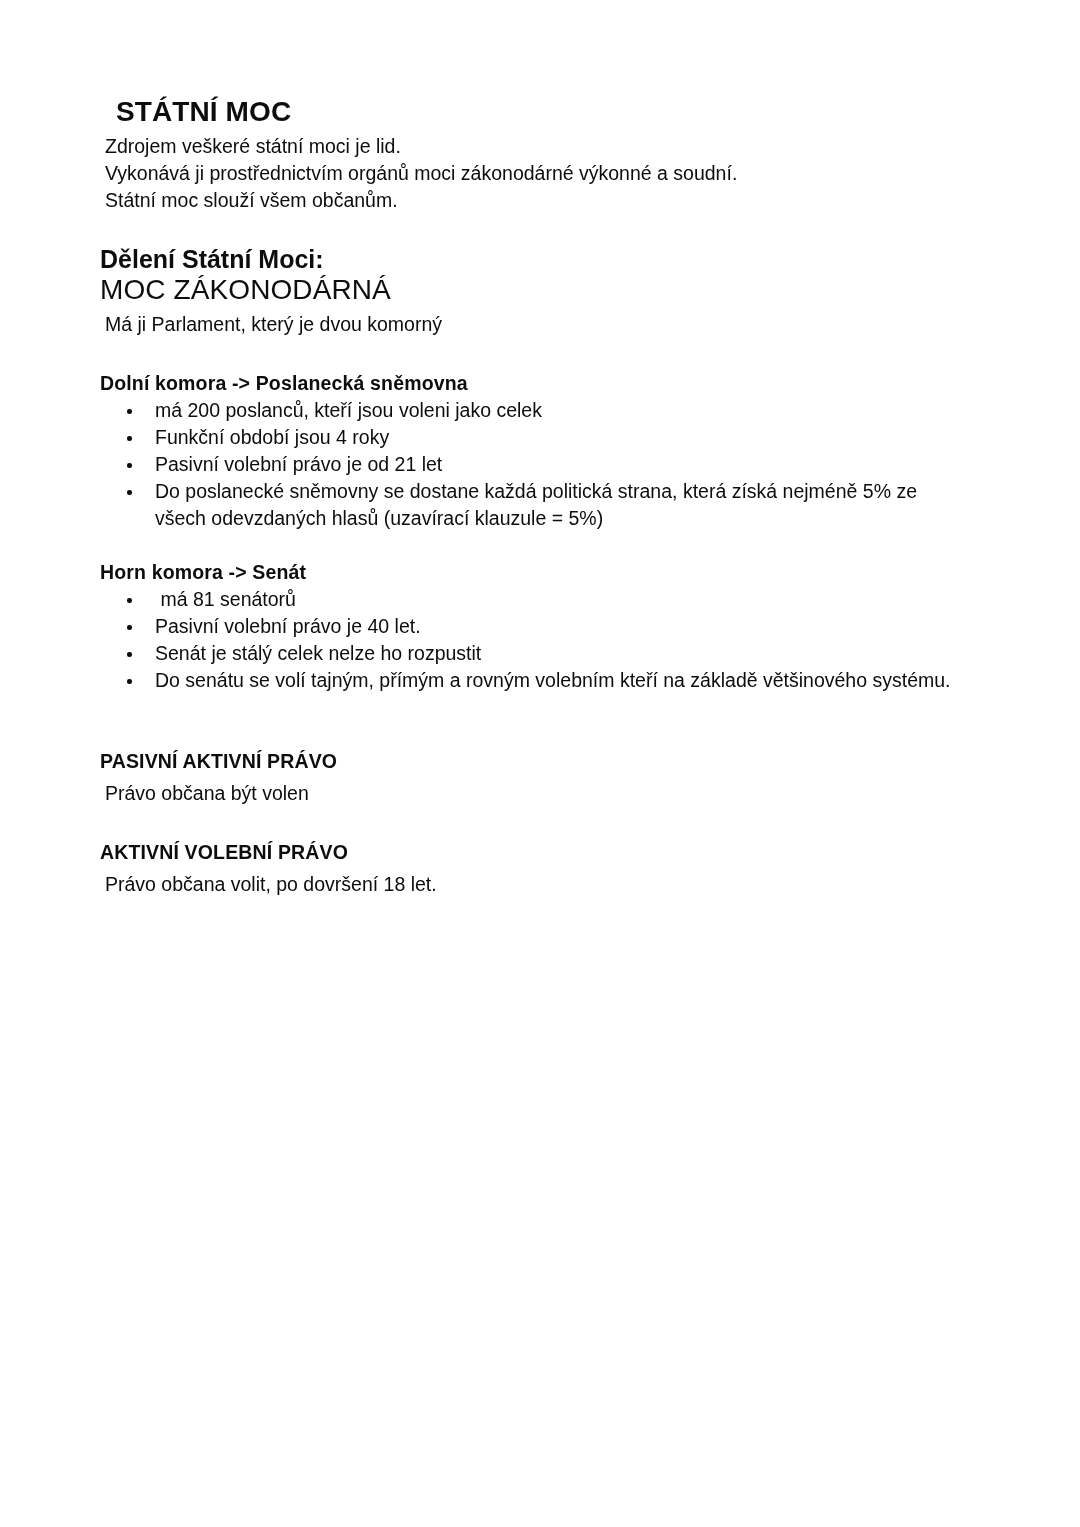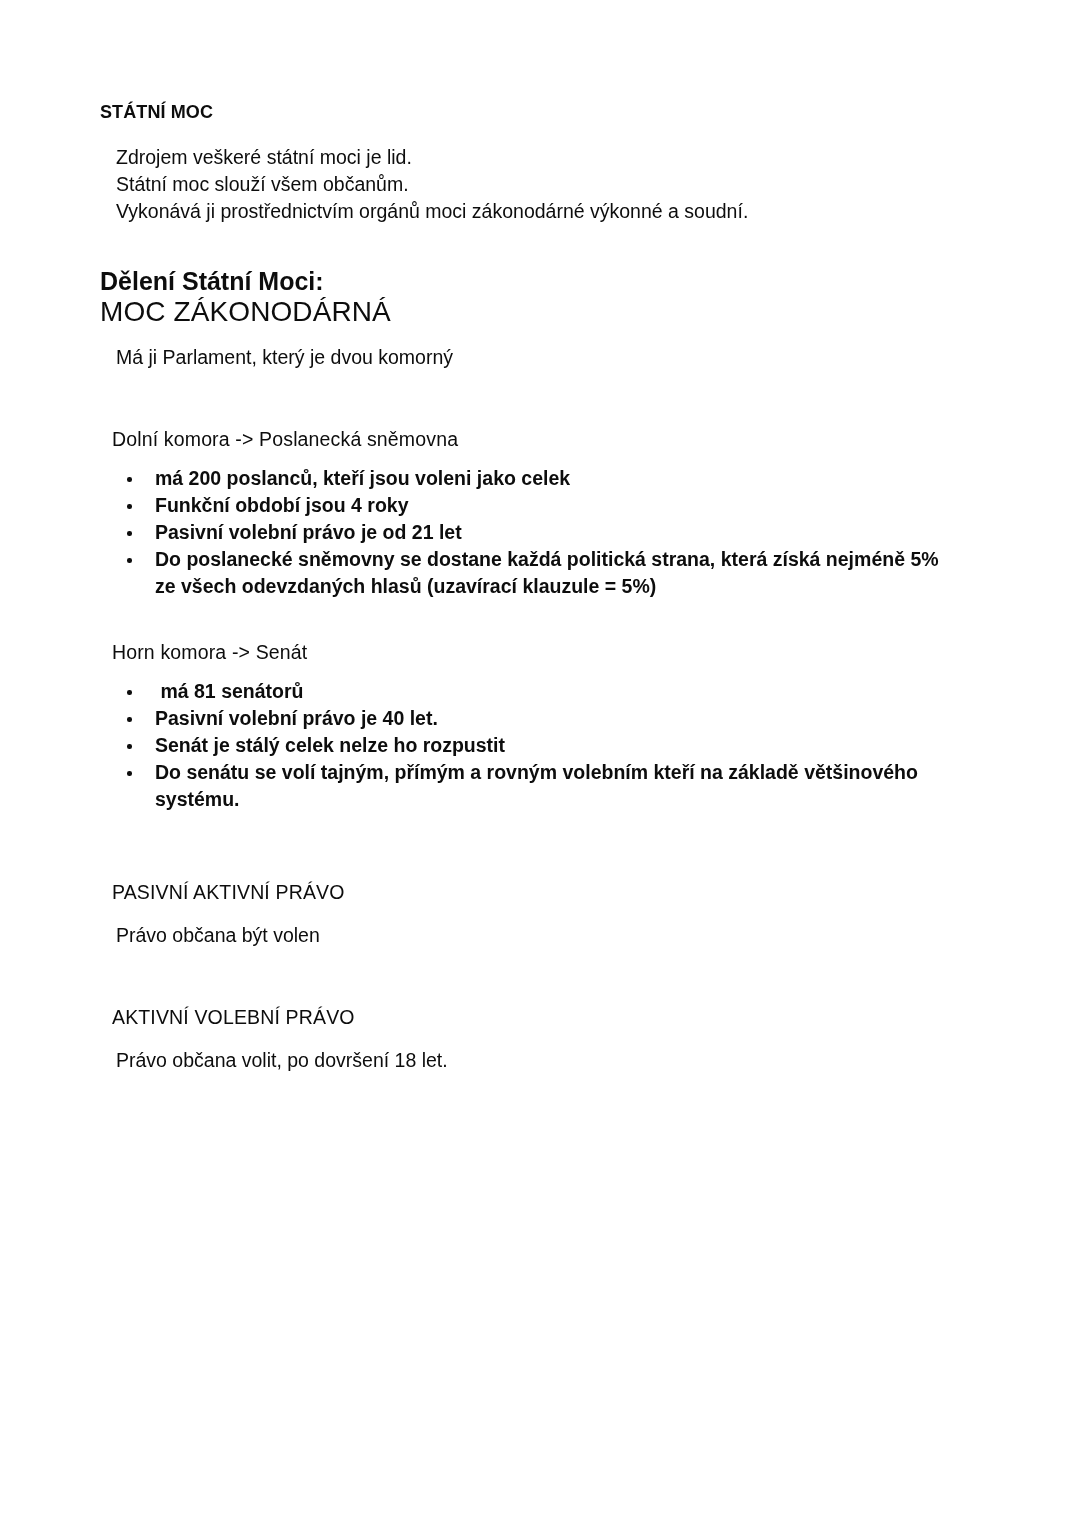--- a/index.html
+++ b/index.html
@@ -22,69 +22,68 @@
     background: #ffffff;
     box-sizing: border-box;
     padding: 96px 100px 60px 100px;
   }
   .content {
     width: 856px;
   }
 
   
   .doc-title {
-    font-size: 18px;
+    font-size: 28px;
     font-weight: bold;
     line-height: 32px;
-    margin: 0 0 2px 0;
+    margin: 0 0 2px 16px;
     letter-spacing: 0.1px;
   }
   .big-heading {
     font-size: 28px;
     font-weight: normal;
     line-height: 33px;
     margin: 0;
     letter-spacing: 0.1px;
   }
   .sub-heading {
     font-size: 25px;
     font-weight: bold;
     line-height: 27px;
     margin: 0;
   }
   .section-heading {
     font-size: 19.5px;
-    font-weight: normal;
+    font-weight: bold;
     line-height: 27px;
-    margin: 12px;
+    margin: 0;
     letter-spacing: 0.15px;
   }
   .para {
     font-size: 19.5px;
     font-weight: normal;
     line-height: 27px;
-    margin: 16px;
+    margin: 5px;
   }
   .para-line {
     display: block;
   }
 
   
   .block {
     margin: 0;
   }
   .gap-1 { height: 27px; }
   .gap-2 { height: 54px; }
 
   
   ul.bullets {
     list-style: none;
     margin: 0;
     padding: 0;
-    font-weight: bold;
   }
   ul.bullets > li {
     position: relative;
     font-size: 19.5px;
     line-height: 27px;
     padding-left: 55px;
     margin: 0;
     white-space: pre-wrap;
   }
   ul.bullets > li::before {
@@ -101,22 +100,22 @@
 </head>
 <body>
 
 <div class="page">
   <div class="content">
 
     <section class="block">
       <h1 class="doc-title">STÁTNÍ MOC</h1>
       <p class="para">
         <span class="para-line">Zdrojem veškeré státní moci je lid.</span>
+        <span class="para-line">Vykonává ji prostřednictvím orgánů moci zákonodárné výkonné a soudní.</span>
         <span class="para-line">Státní moc slouží všem občanům.</span>
-        <span class="para-line">Vykonává ji prostřednictvím orgánů moci zákonodárné výkonné a soudní.</span>
       </p>
     </section>
 
     <div class="gap-1"></div>
 
     <section class="block">
       <p class="sub-heading">Dělení Státní Moci:</p>
       <h2 class="big-heading">MOC ZÁKONODÁRNÁ</h2>
       <p class="para">Má ji Parlament, který je dvou komorný</p>
     </section>

